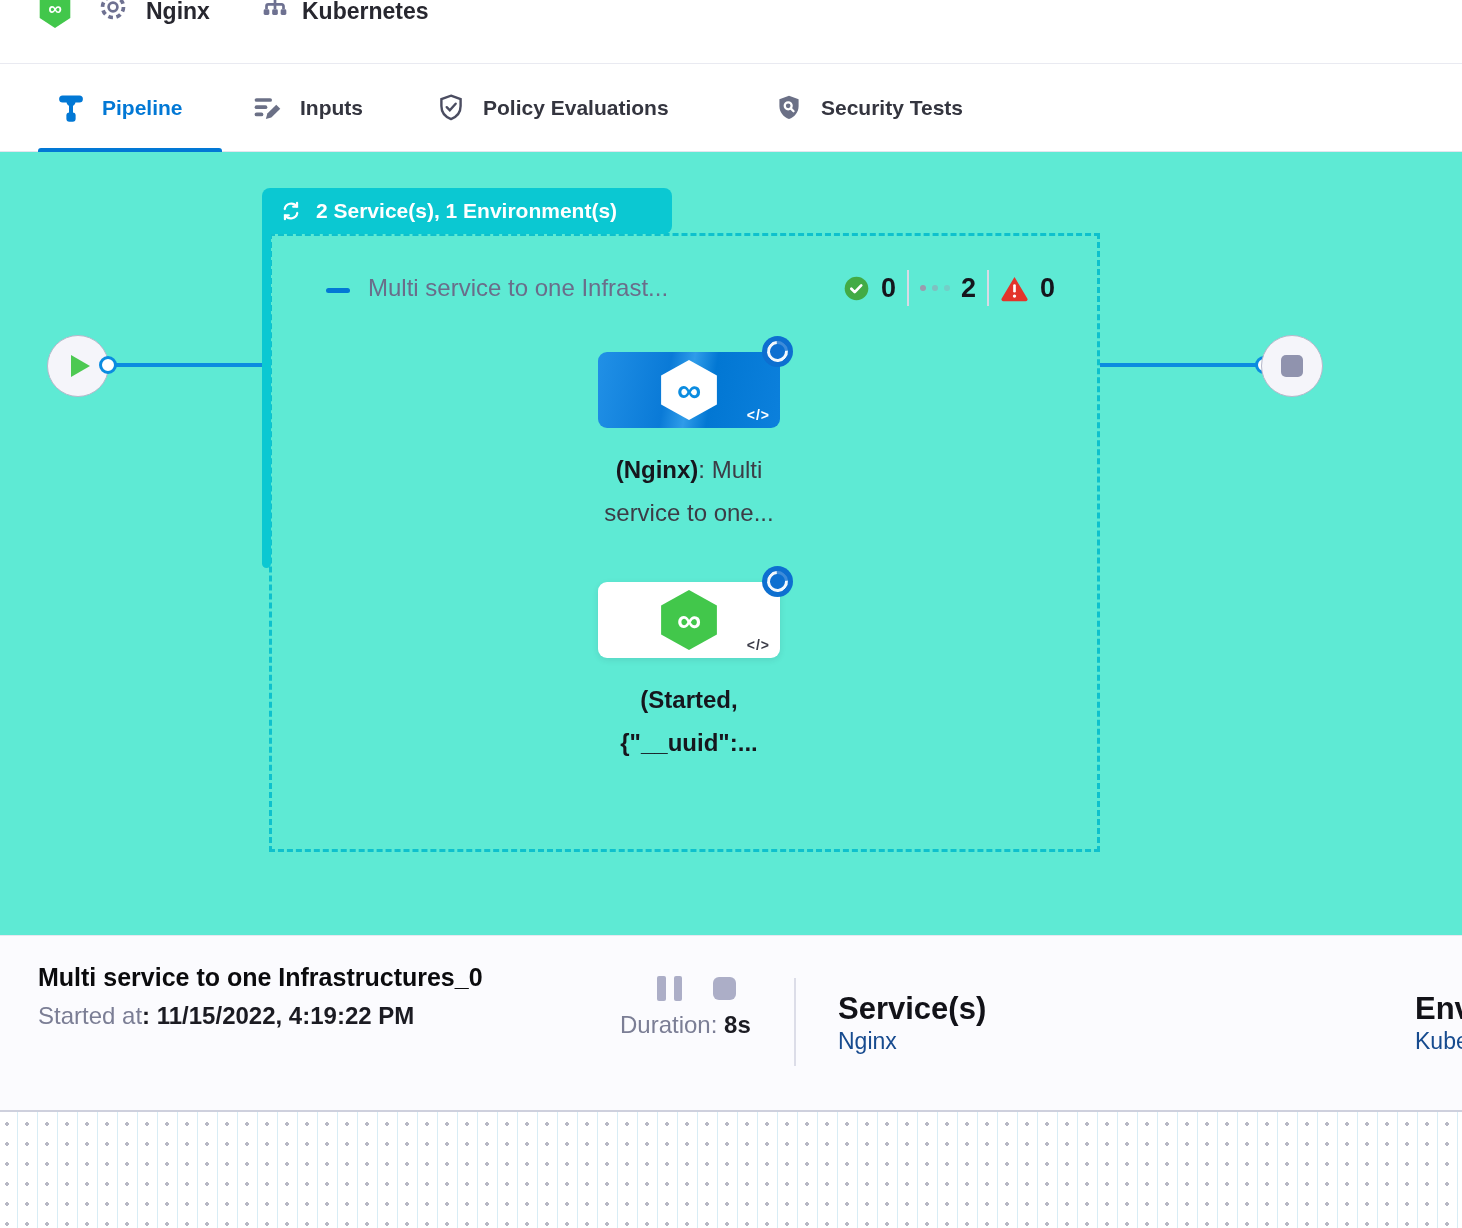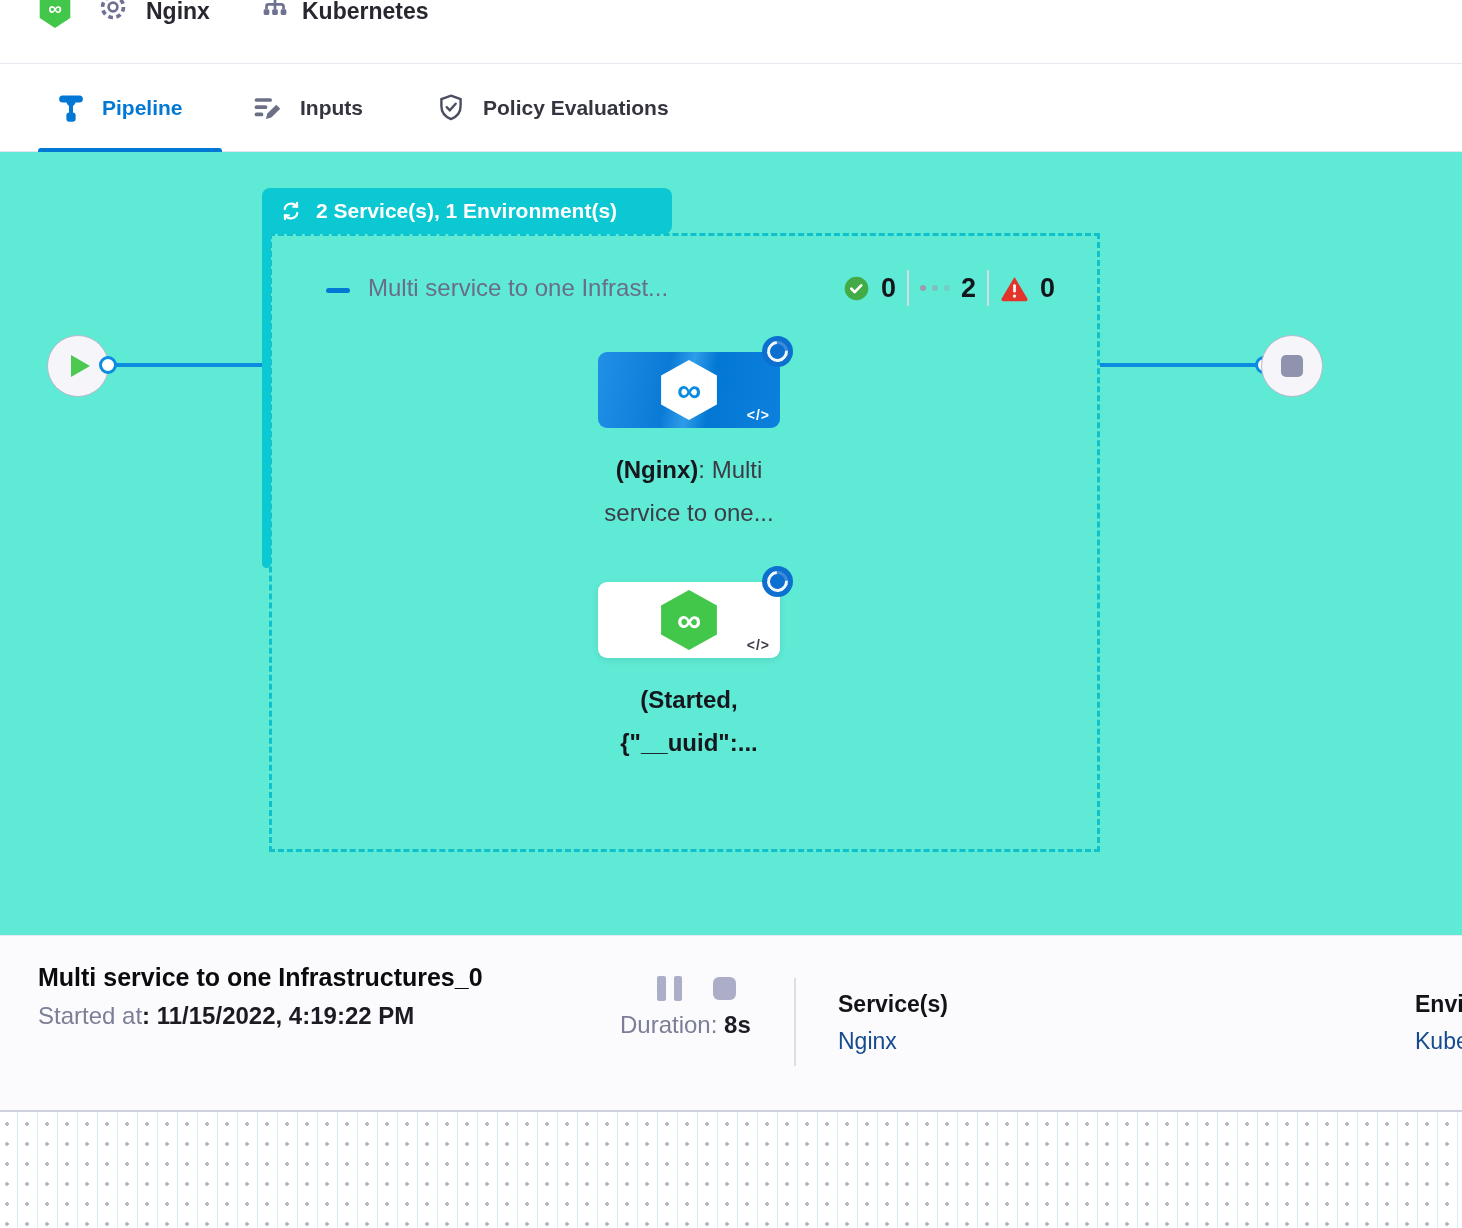--- a/index.html
+++ b/index.html
@@ -86,21 +86,21 @@
             background:#fbfbfe; border-top:1px solid #e7e8f0; border-bottom:2px solid #ced0dd; }
   .exec-title { position:absolute; left:38px; top:27px; font-size:25px; font-weight:700; color:#0b0b0d;text-align:right; }
   .muted { color:#7b7e95; font-weight:400; }
   .kv-line { position:absolute; font-size:24px; color:#1b1b22; font-weight:600; }
   .ctl-pause { position:absolute; left:657px; top:40px; width:25px; height:25px; cursor:pointer; }
   .ctl-pause i { position:absolute; top:0; width:8.5px; height:25px; background:#acaec7; border-radius:2px; }
   .ctl-pause i:first-child { left:0; } .ctl-pause i:last-child { right:0; }
   .ctl-stop { position:absolute; left:713px; top:41px; width:23px; height:23px;
               background:#acaec7; border-radius:6px; cursor:pointer; }
   .foot-div { position:absolute; left:794px; top:42px; width:2px; height:88px; background:#dcdde8; }
-  .col-label { position:absolute; top:55px; font-size:23px; font-weight:600; color:#121218; }
+  .col-label { position:absolute; top:55px; font-size:31px; font-weight:600; color:#121218; }
   .col-link { position:absolute; top:92px; font-size:23px; color:#174b8f; cursor:pointer; }
 
   
   .grid-area { position:absolute; left:0; top:1112px; width:1462px; height:116px; background:#fff;
      background-image:
        radial-gradient(circle, #b7b8c4 1.7px, transparent 1.8px),
        linear-gradient(to right, rgba(170,214,233,.45) 1.5px, transparent 1.5px);
      background-size:20px 20px, 20px 20px;
      background-position:17px 2px, 17px 0; }
 
@@ -163,20 +163,31 @@
       <span>
         <svg width="32" height="32" viewBox="0 0 24 24" fill="none" stroke="#4b4d61" stroke-width="1.8">
           <path d="M12 2.8l7.2 2.6v5.1c0 4.7-3 8.2-7.2 9.8-4.2-1.6-7.2-5.1-7.2-9.8V5.4z"></path>
           <path d="M8.8 11.4l2.3 2.3 4.4-4.9" stroke-linecap="round"></path>
         </svg>
       </span>
       <span class="tab-label">Policy Evaluations</span>
 
     </div>
 
+    <div class="tab" style="left:773px;">
+      <span>
+        <svg width="32" height="32" viewBox="0 0 24 24">
+          <path d="M12 2.8l7.2 2.6v5.1c0 4.7-3 8.2-7.2 9.8-4.2-1.6-7.2-5.1-7.2-9.8V5.4z" fill="#6b7086"></path>
+          <circle cx="11.4" cy="10.4" r="2.6" fill="none" stroke="#fff" stroke-width="1.7"></circle>
+          <path d="M13.3 12.3l2.1 2.1" stroke="#fff" stroke-width="1.7" stroke-linecap="round"></path>
+        </svg>
+      </span>
+      <span class="tab-label">Security Tests</span>
+
+    </div>
   </nav>
 
   <main class="canvas">
 
     <div class="exec-node-circle" style="left:47px; top:183px;">
       <span class="play-tri"></span>
     </div>
     <div class="edge-line" style="left:110px; top:211px; width:154px;"></div>
     <div class="edge-dot" style="left:99px; top:204px;"></div>
 

